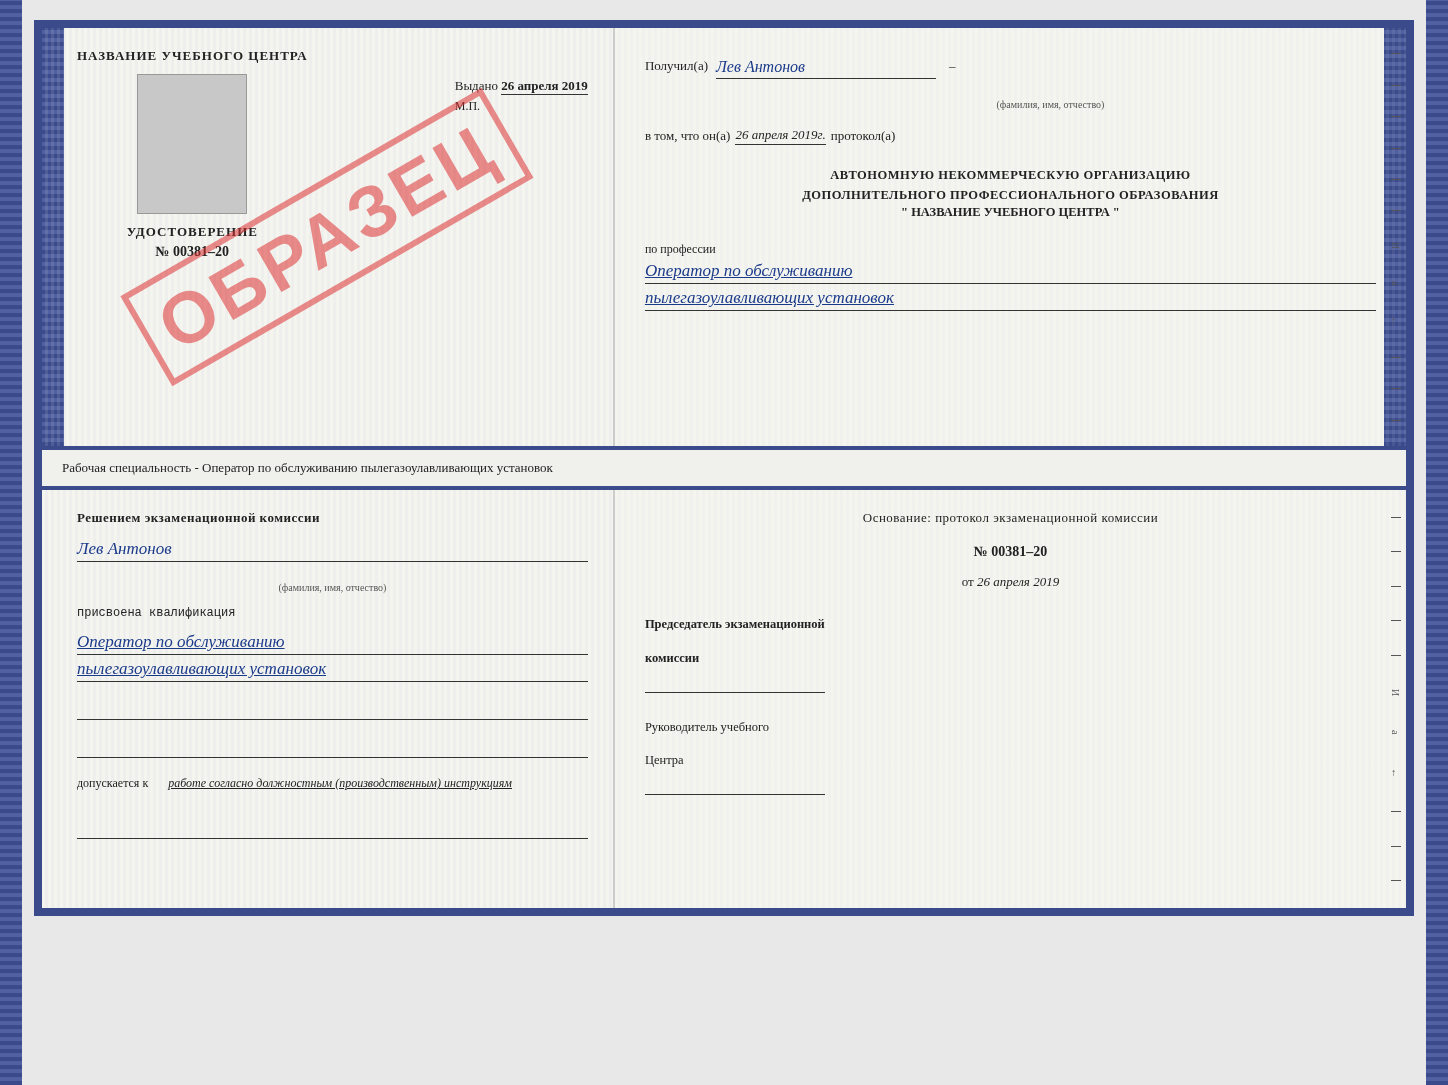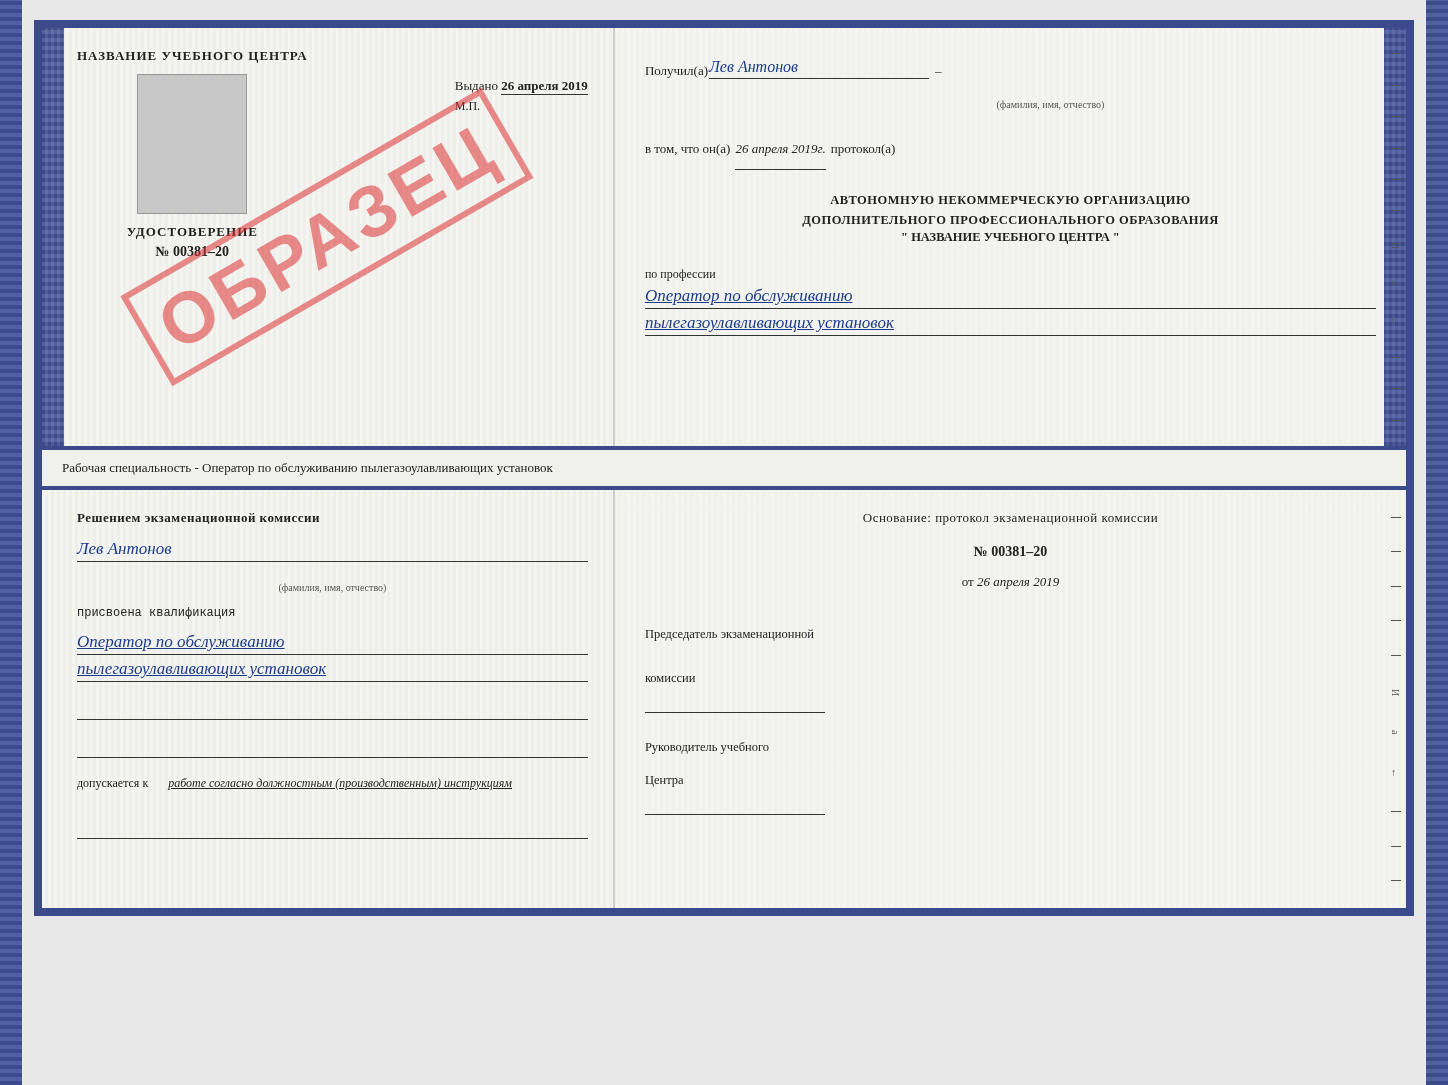--- a/index.html
+++ b/index.html
@@ -126,22 +126,22 @@
       letter-spacing: 4px;
       pointer-events: none;
       white-space: nowrap;
       font-family: Arial, sans-serif;
       z-index: 10;
     }
 
     
     .poluchil-row {
       display: flex;
-      align-items: flex-end;
-      gap: 1px;
+      align-items: flex-start;
+      gap: 8px;
       margin-top: 10px;
     }
 
     .poluchil-label {
       font-size: 13px;
       color: #222;
       white-space: nowrap;
     }
 
     .poluchil-name {
@@ -175,22 +175,21 @@
       display: flex;
       align-items: center;
       gap: 5px;
     }
 
     .date-underline {
       border-bottom: 1px solid #333;
       font-style: italic;
       font-size: 13px;
       color: #222;
-      padding-bottom: 12px;
-      margin-top: 14px;
+      padding-bottom: 1px;
     }
 
     .org-block {
       margin-top: 8px;
     }
 
     .org-text {
       font-size: 12.5px;
       color: #222;
       text-align: center;
@@ -387,22 +386,23 @@
     .ot-date {
       font-size: 13px;
       color: #222;
       text-align: center;
       margin-top: 4px;
     }
 
     .predsedatel-text {
       font-size: 12.5px;
       color: #222;
-      margin-top: 25px;
+      margin-top: 15px;
       line-height: 1.5;
+      font-weight: bold;
     }
 
     .sign-line {
       border-bottom: 1px solid #333;
       width: 180px;
       height: 20px;
       margin-top: 5px;
     }
 
     .rukovoditel-text {

